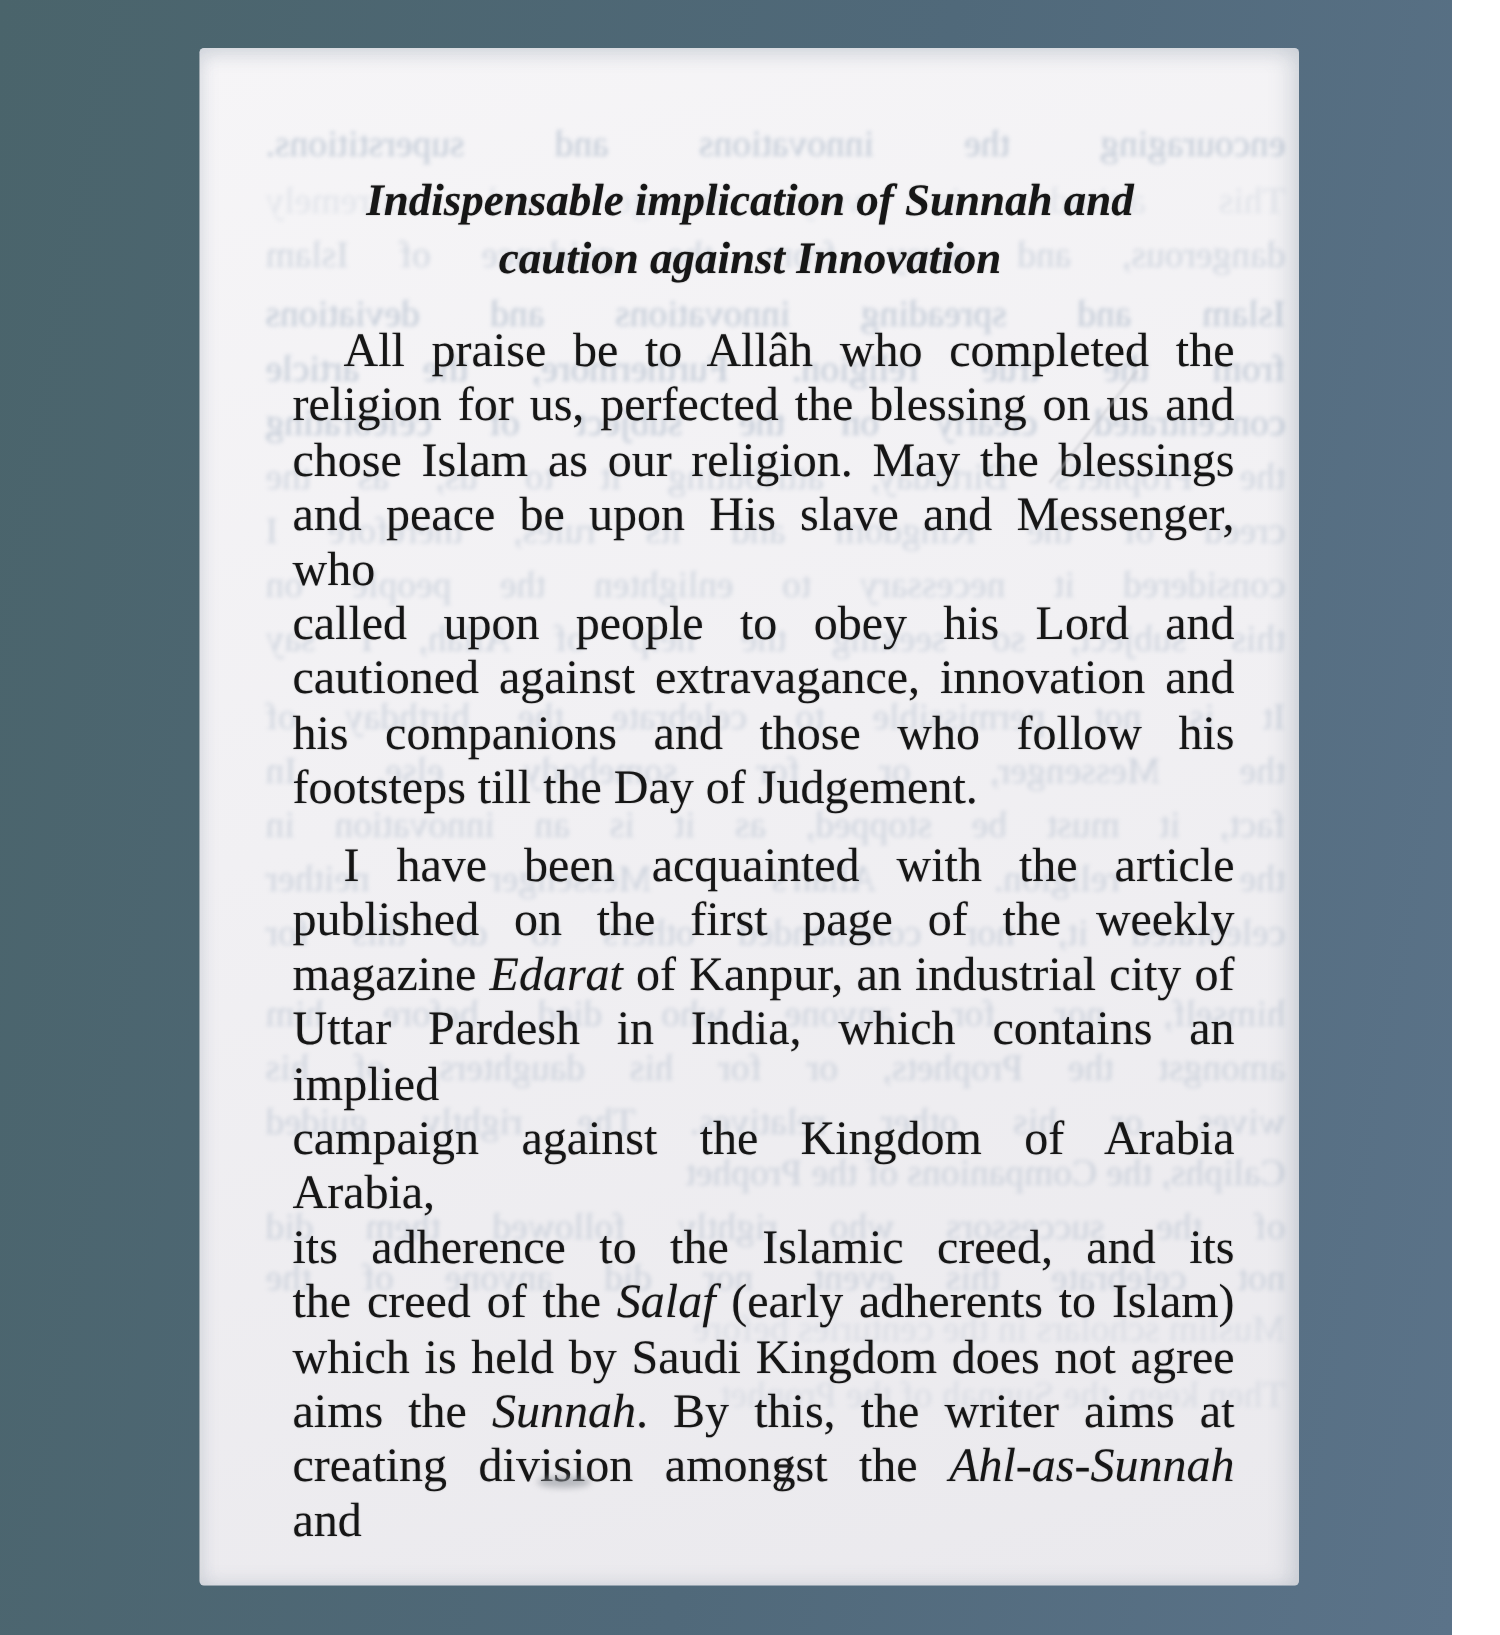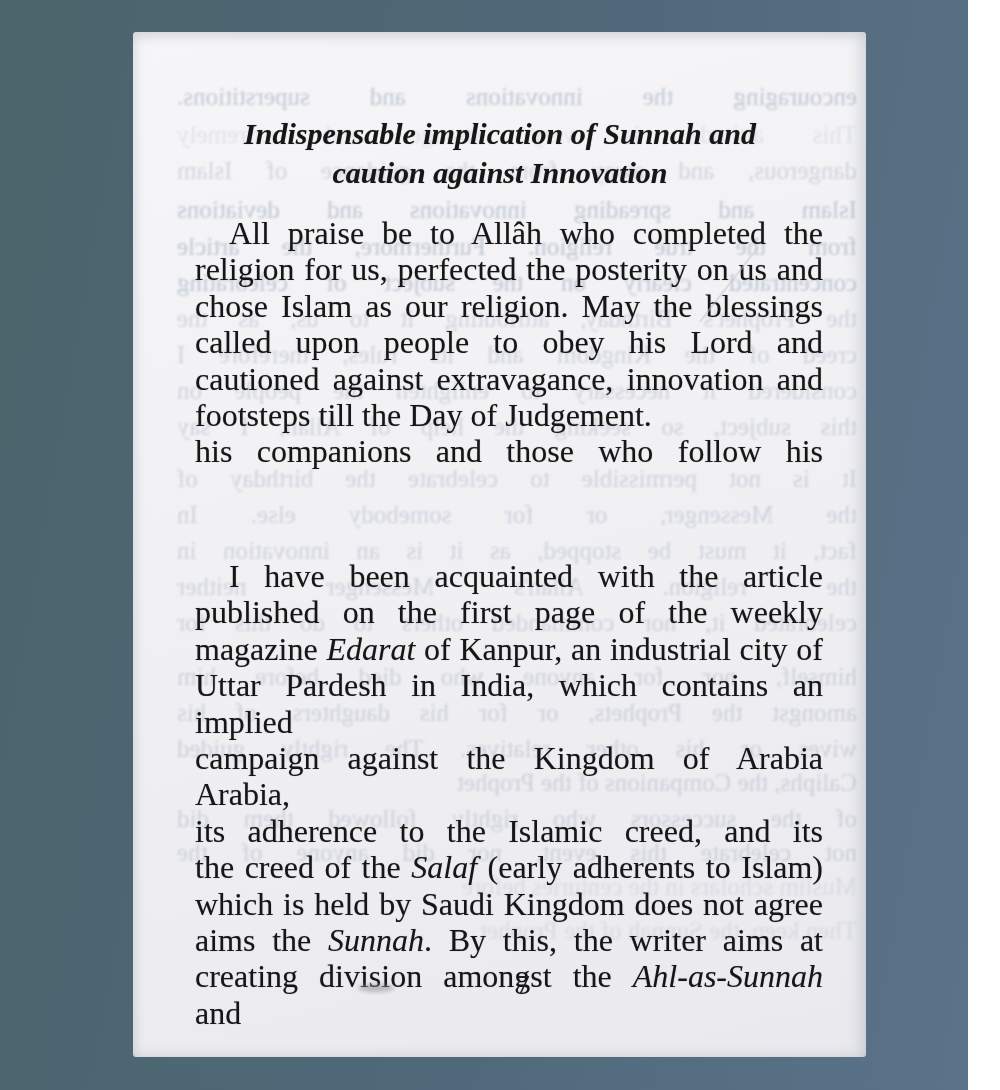--- a/index.html
+++ b/index.html
@@ -74,26 +74,27 @@
         <div class="bleed short faint" style="top: 884px;">Then keep, the Sunnah of the Prophet</div>
       </div>
 
     <div class="content">
       <div class="title-line" style="top:85px">Indispensable implication of Sunnah and</div>
       <div class="title-line" style="top:124px">caution against Innovation</div>
 
       <div id="paras">
           <div class="para" style="top: 183px;">
             <div class="tline indent"><span>All praise be to Allâh who completed the</span></div>
-            <div class="tline"><span>religion for us, perfected the posterity on us and</span></div>
+            <div class="tline"><span>religion for us, perfected the blessing on us and</span></div>
             <div class="tline"><span>chose Islam as our religion. May the blessings</span></div>
+            <div class="tline"><span>and peace be upon His slave and Messenger, who</span></div>
             <div class="tline"><span>called upon people to obey his Lord and</span></div>
             <div class="tline"><span>cautioned against extravagance, innovation and</span></div>
+            <div class="tline"><span>his companions and those who follow his</span></div>
             <div class="tline noj"><span>footsteps till the Day of Judgement.</span></div>
-            <div class="tline"><span>his companions and those who follow his</span></div>
           </div>
           <div class="para" style="top: 526px;">
             <div class="tline indent"><span>I have been acquainted with the article</span></div>
             <div class="tline"><span>published on the first page of the weekly</span></div>
             <div class="tline"><span>magazine </span><span class="it">Edarat</span><span> of Kanpur, an industrial city of</span></div>
             <div class="tline"><span>Uttar Pardesh in India, which contains an implied</span></div>
             <div class="tline"><span>campaign against the Kingdom of Arabia Arabia,</span></div>
             <div class="tline"><span>its adherence to the Islamic creed, and its</span></div>
             <div class="tline"><span>the creed of the </span><span class="it">Salaf</span><span> (early adherents to Islam)</span></div>
             <div class="tline"><span>which is held by Saudi Kingdom does not agree</span></div>

